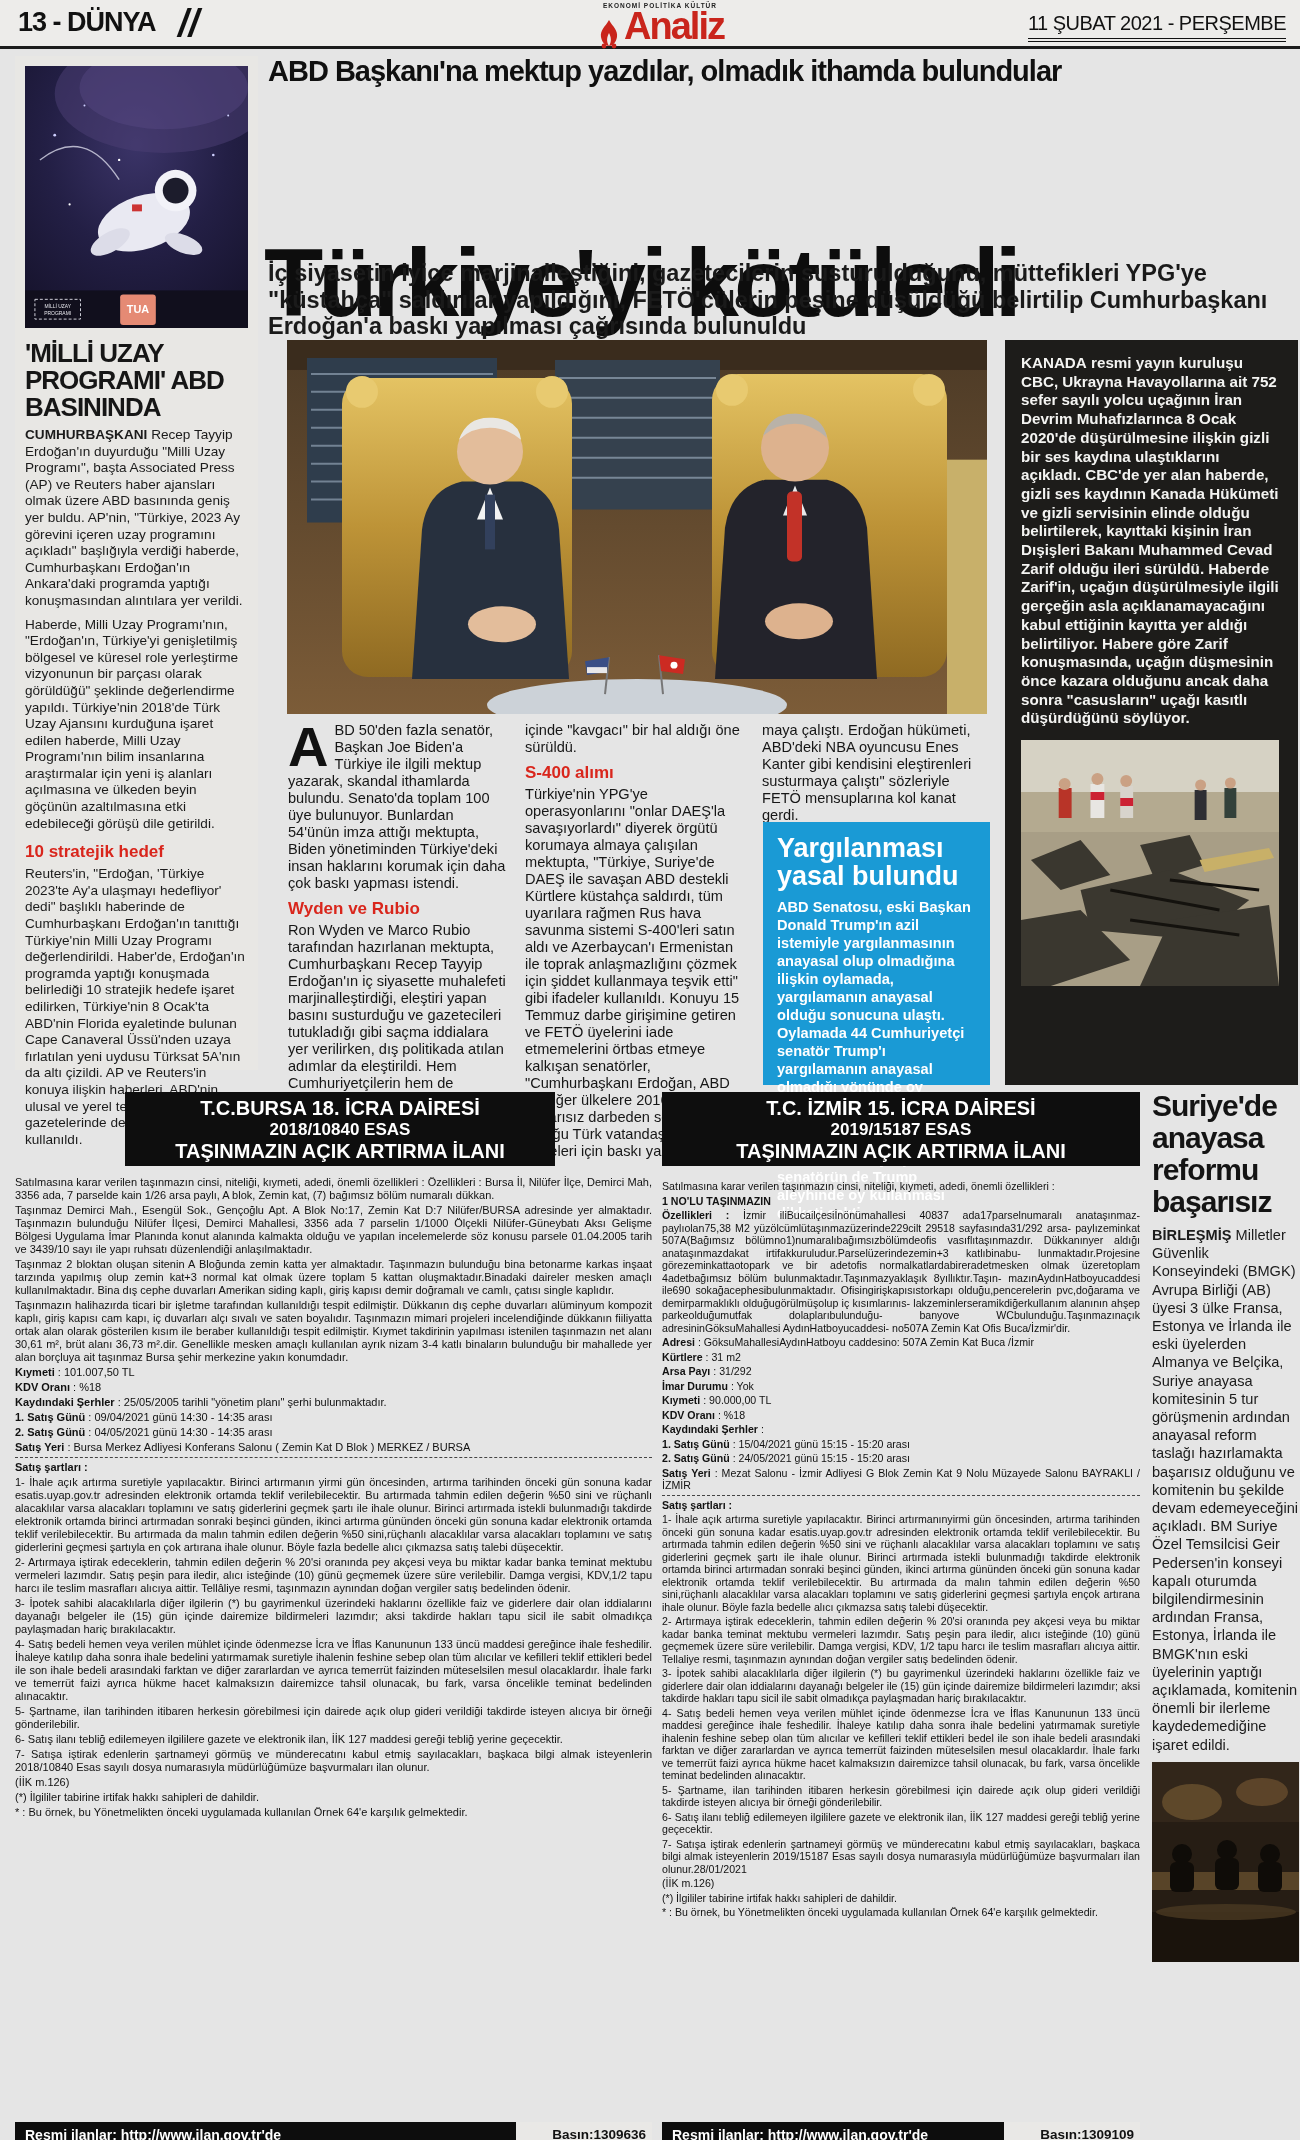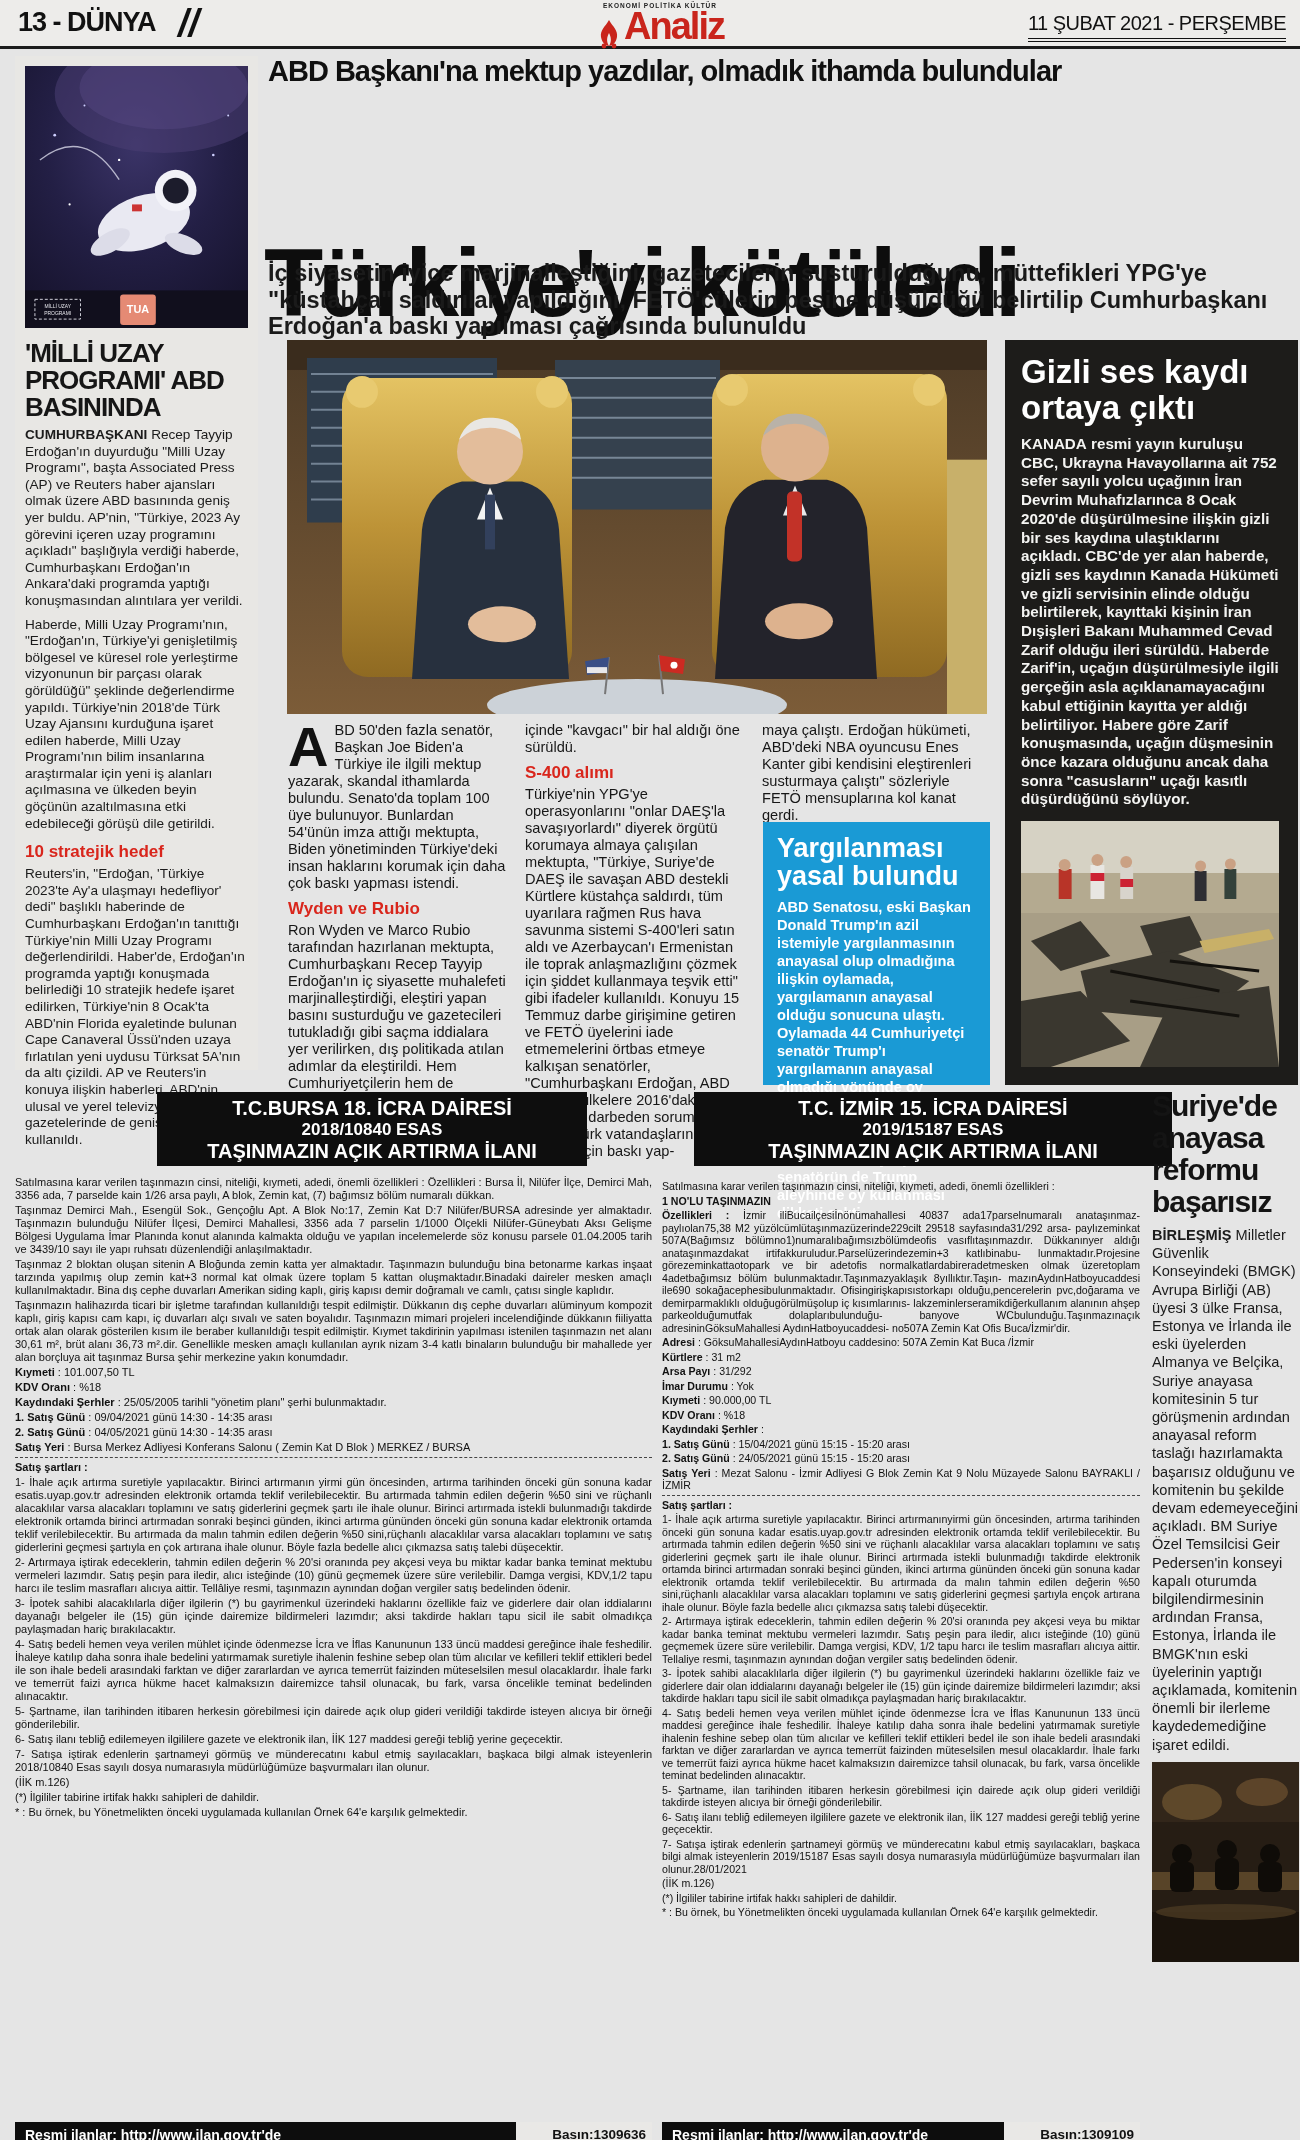--- a/index.html
+++ b/index.html
@@ -40,21 +40,21 @@
   
   .blue-box{position:absolute;left:763px;top:822px;width:227px;height:263px;background:#1a9ad5;box-sizing:border-box;padding:12px 14px;}
   .blue-title{font-size:27px;line-height:28px;font-weight:800;color:#fff;margin:0 0 8px;}
   .blue-body{font-size:14.6px;line-height:18px;font-weight:700;color:#fff;margin:0;}
   
   .black-box{position:absolute;left:1005px;top:340px;width:293px;height:745px;background:#1d1c1a;box-sizing:border-box;padding:14px 16px;}
   .bb-title{font-size:33px;line-height:36px;font-weight:800;color:#fff;margin:0 0 9px;}
   .bb-body{font-size:15.2px;line-height:18.7px;font-weight:600;color:#f4f4f2;margin:0;}
   .crash{display:block;width:258px;height:246px;margin-top:12px;}
   
-  .banner{position:absolute;background:#0e0e0e;color:#fff;text-align:center;box-sizing:border-box;padding-top:5px;margin-left:32px;}
+  .banner{position:absolute;background:#0e0e0e;color:#fff;text-align:center;box-sizing:border-box;padding-top:5px;}
   .banner .b1{font-size:20px;font-weight:800;}
   .banner .b2{font-size:17px;font-weight:800;}
   .banner .b3{font-size:20px;font-weight:800;}
   #bursa-banner{left:125px;top:1092px;width:430px;height:74px;}
   #izmir-banner{left:662px;top:1092px;width:478px;height:74px;}
   .legal{position:absolute;font-size:11px;line-height:13px;color:#111;text-align:justify;}
   #bursa-text{left:15px;top:1176px;width:637px;height:924px;overflow:hidden;}
   #izmir-text{left:662px;top:1180px;width:478px;height:920px;overflow:hidden;font-size:10.6px;line-height:12.5px;}
   .legal p{margin:0 0 2px;}
   .legal b{font-weight:800;}
@@ -215,21 +215,20 @@
   <div class="ncol" id="colC">
     <p>maya çalıştı. Erdoğan hükümeti, ABD'deki NBA oyuncusu Enes Kanter gibi kendisini eleştirenleri susturmaya çalıştı" sözleriyle FETÖ mensuplarına kol kanat gerdi.</p>
   </div>
 
   <div class="blue-box">
     <h3 class="blue-title">Yargılanması yasal bulundu</h3>
     <p class="blue-body">ABD Senatosu, eski Başkan Donald Trump'ın azil istemiyle yargılanmasının anayasal olup olmadığına ilişkin oylamada, yargılamanın anayasal olduğu sonucuna ulaştı. Oylamada 44 Cumhuriyetçi senatör Trump'ı yargılamanın anayasal olmadığı yönünde oy kullanırken, 56 senatör ise yargılamayı anayasal buldu. 50 Demokrat senatörün yanı sıra 6 Cumhuriyetçi senatörün de Trump aleyhinde oy kullanması dikkati çekti.</p>
   </div>
 
   <div class="black-box">
-    <h3 class="bb-title">Gizli ses kaydı ortaya çıktı</h3>
     <p class="bb-body"><b class="lead-b">KANADA</b> <span>resmi yayın kuruluşu CBC, Ukrayna Havayollarına ait 752 sefer sayılı yolcu uçağının İran Devrim Muhafızlarınca 8 Ocak 2020'de düşürülmesine ilişkin gizli bir ses kaydına ulaştıklarını açıkladı. CBC'de yer alan haberde, gizli ses kaydının Kanada Hükümeti ve gizli servisinin elinde olduğu belirtilerek, kayıttaki kişinin İran Dışişleri Bakanı Muhammed Cevad Zarif olduğu ileri sürüldü. Haberde Zarif'in, uçağın düşürülmesiyle ilgili gerçeğin asla açıklanamayacağını kabul ettiğinin kayıtta yer aldığı belirtiliyor. Habere göre Zarif konuşmasında, uçağın düşmesinin önce kazara olduğunu ancak daha sonra "casusların" uçağı kasıtlı düşürdüğünü söylüyor.</span></p>
     <svg class="crash" viewBox="0 0 260 246" preserveAspectRatio="none">
       <rect width="260" height="246" fill="#a89e86"></rect>
       <rect width="260" height="52" fill="#d6d2c4"></rect>
       <rect y="52" width="260" height="40" fill="#b4aa90"></rect>
       <g>
         <rect x="38" y="48" width="13" height="30" fill="#b83428"></rect>
           <circle cx="44" cy="44" r="6" fill="#caa184"></circle>
         <rect x="70" y="44" width="14" height="34" fill="#e8e6e2"></rect>
           <circle cx="77" cy="39" r="6" fill="#caa184"></circle>

